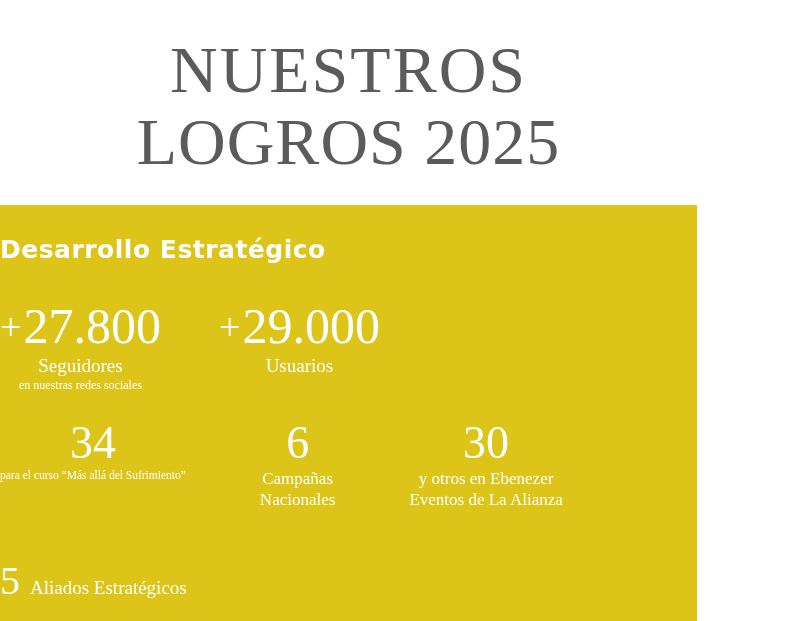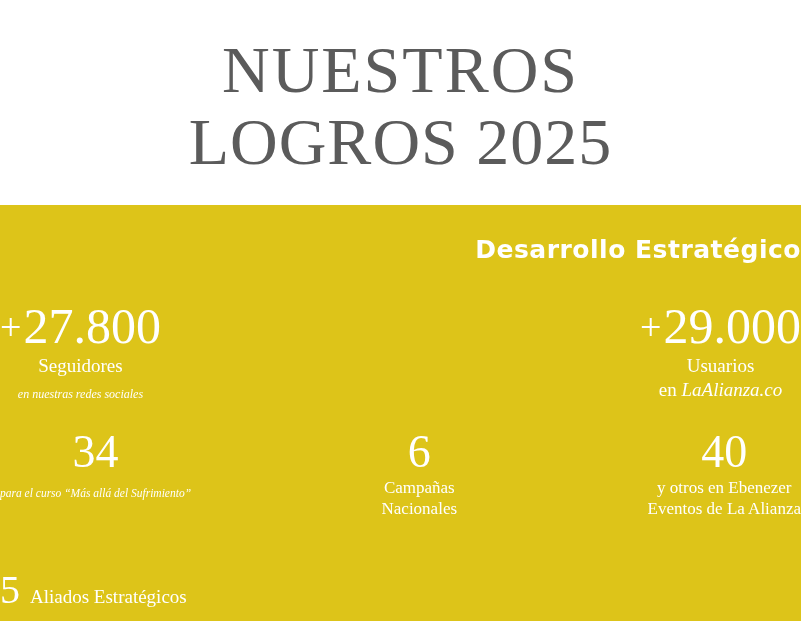--- a/index.html
+++ b/index.html
@@ -6,21 +6,21 @@
 
   html, body {
     width: 801px;
     height: 621px;
     background: #ffffff;
     font-family: "Liberation Serif", serif;
   }
 
   .page {
     position: relative;
-    width: 801px;
+    width: 697px;
     height: 621px;
     overflow: hidden;
     background: #0c4a6e;
   }
 
   
   .header {
     height: 205px;
     background: #ffffff;
     display: flex;
@@ -43,32 +43,32 @@
 
   
   .body-band {
     position: relative;
     height: 416px;
     background: #ddc419;
     padding-top: 30px;
   }
 
   .section-title {
-    text-align: right;
+    text-align: left;
     color: #ffffff;
     font-family: "DejaVu Sans", sans-serif;
     font-size: 25px;
     font-weight: bold;
     letter-spacing: 0.5px;
   }
 
   
   .row {
     display: flex;
-    justify-content: space-between;
+    justify-content: flex-start;
     align-items: flex-start;
   }
 
   .row-1 {
     margin-top: 36px;
     gap: 58px;
   }
   .row-2 {
     margin-top: 26px;
     gap: 74px;
@@ -97,24 +97,23 @@
 
   .stat .label {
     font-family: "Liberation Serif", serif;
     font-size: 19px;
     line-height: 22px;
     margin-top: 2px;
     white-space: nowrap;
   }
   .stat .sub {
     font-family: "Liberation Serif", serif;
-    font-style: italic;
     font-size: 12px;
     line-height: 15px;
-    margin-top: 10px;
+    margin-top: 1px;
     white-space: nowrap;
   }
   .stat .label .ital {
     font-style: italic;
   }
 
   
   .row-2 .stat .num { font-size: 46px; line-height: 48px; }
   .row-2 .stat .label { font-size: 17px; line-height: 19px; }
   .row-2 .stat .sub { font-size: 11.5px; }
@@ -168,42 +167,39 @@
         </div>
         <div class="label">Seguidores</div>
         <div class="sub">en nuestras redes sociales</div>
       </div>
 
       <div class="stat">
         <div class="num">
           <span class="plus">+</span><span>29.000</span>
         </div>
         <div class="label">Usuarios</div>
-        <div class="label">
-          <span>en </span><span class="ital">LaAlianza.co</span>
-        </div>
       </div>
 
     </div>
 
     <div class="row row-2">
 
       <div class="stat">
         <div class="num">34</div>
         <div class="sub">para el curso “Más allá del Sufrimiento”</div>
       </div>
 
       <div class="stat">
         <div class="num">6</div>
         <div class="label">Campañas</div>
         <div class="label">Nacionales</div>
       </div>
 
       <div class="stat">
-        <div class="num">40</div>
+        <div class="num">30</div>
         <div class="label">y otros en Ebenezer</div>
         <div class="label">Eventos de La Alianza</div>
       </div>
 
     </div>
 
     <div class="row row-3">
       <div class="inline-stat">
         <span class="num">5</span>
         <span class="label">Aliados Estratégicos</span>

